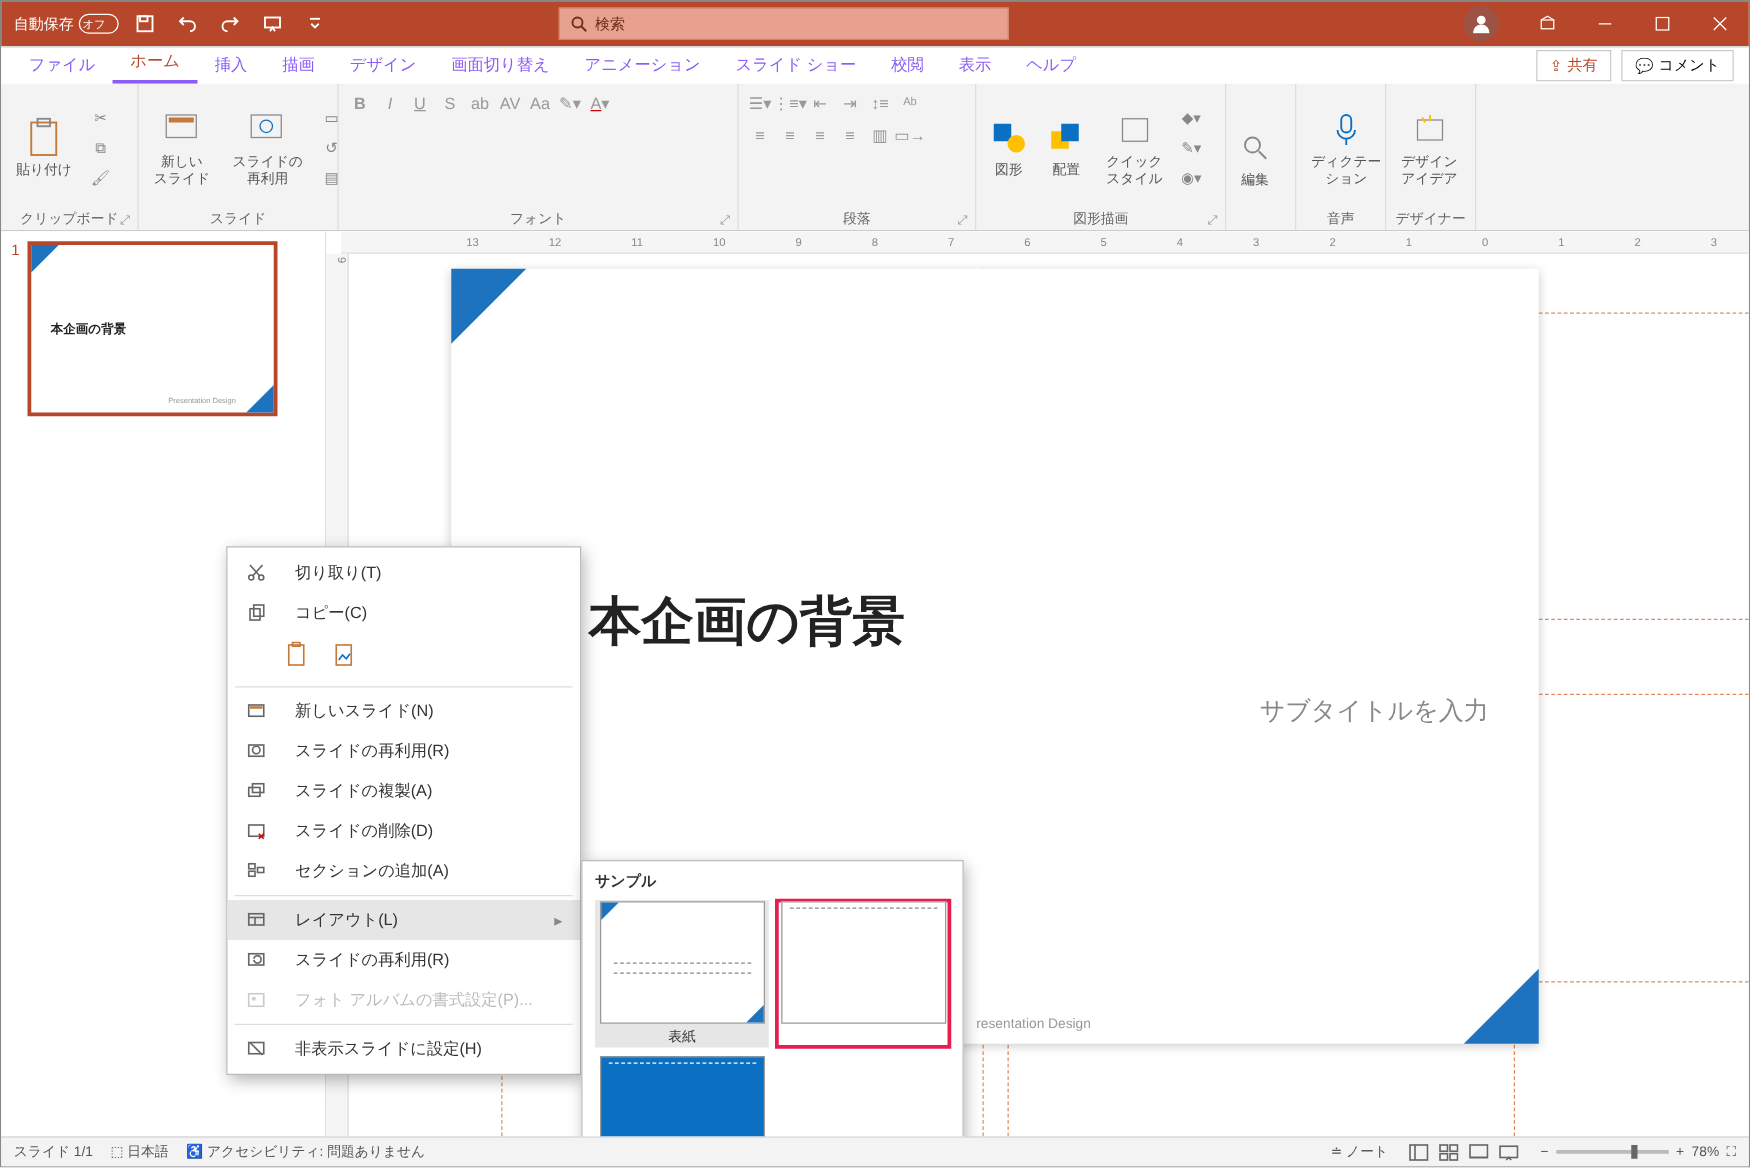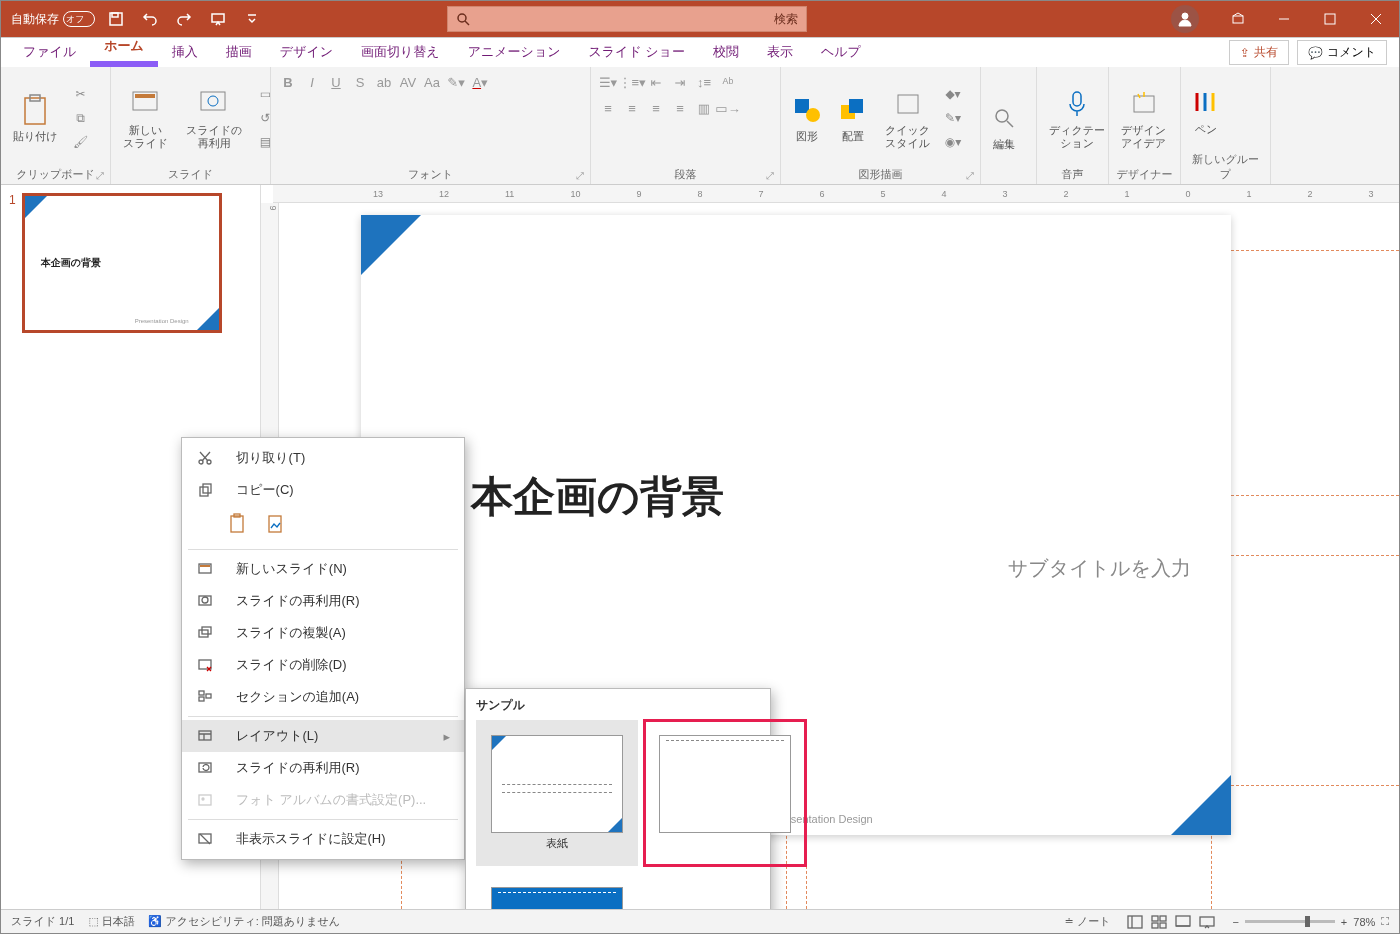--- a/index.html
+++ b/index.html
@@ -7,32 +7,32 @@
 
 .app { width: 1400px; height: 934px; display: flex; flex-direction: column; border: 1px solid #888; }
 
 
 .title-bar { height: 36px; background: #B7472A; display: flex; align-items: center; color: #fff; font-size: 12px; }
 .title-bar .left-controls { display: flex; align-items: center; gap: 8px; padding-left: 10px; }
 .autosave-toggle { display: flex; align-items: center; gap: 4px; }
 .toggle-pill { width: 32px; height: 16px; border: 1px solid #fff; border-radius: 8px; display: inline-flex; align-items: center; padding-left: 2px; font-size: 9px; color: #fff; }
 .title-bar .qat-btn { width: 26px; height: 26px; display: flex; align-items: center; justify-content: center; cursor: pointer; }
 .title-bar .qat-btn svg { stroke: #fff; fill: none; stroke-width: 1.5; }
-.search-box { margin-left: auto; margin-right: auto; width: 360px; height: 26px; background: #E8A18E; display: flex; align-items: center; padding: 0 8px; color: #6B2D1D; border:1px solid #D0866F;justify-content:space-between;}
+.search-box { margin-left: auto; margin-right: auto; width: 360px; height: 26px; background: #E8A18E; display: flex; align-items: center; padding: 0 8px; color: #6B2D1D; border:1px solid #D0866F;}
 .search-box svg { stroke: #6B2D1D; fill: none; stroke-width: 1.5; margin-right: 6px; }
 .title-bar .right-controls { display: flex; align-items: center; gap: 0; margin-left: auto; }
 .avatar { width: 28px; height: 28px; border-radius: 50%; background: #9C5345; display: flex; align-items: center; justify-content: center; margin-right: 16px; }
 .avatar svg { stroke: #fff; fill: #fff; }
 .win-btn { width: 46px; height: 36px; display: flex; align-items: center; justify-content: center; cursor: pointer; }
 .win-btn svg { stroke: #fff; fill: none; stroke-width: 1; }
 
 
 .tabs-row { height: 30px; background: #fff; border-top: 1px solid #ccc; display: flex; align-items: flex-end; padding: 0 8px; }
-.tab { padding: 6px 14px; font-size: 13px; color: #701a75; cursor: pointer; }
-.tab.active { border-bottom: 6px solid #8b5cf6; color: #B7472A; font-weight: 700; margin-top: 48px; }
+.tab { padding: 6px 14px; font-size: 13px; color: #8b5cf6; cursor: pointer; }
+.tab.active { border-bottom: 3px solid #8b5cf6; color: #B7472A; font-weight: 400; margin-top: 48px; }
 .tabs-row .spacer { flex: 1; }
 .share-btn, .comment-btn { border: 1px solid #ccc; padding: 3px 10px; margin: 2px 4px; font-size: 12px; display: flex; align-items: center; gap: 4px; cursor:pointer; }
 .share-btn { color: #B7472A; }
 
 
 .ribbon { height: 118px; background: #F3F3F3; border-bottom: 1px solid #ccc; display: flex; }
 .ribbon-group { border-right: 1px solid #ddd; display: flex; flex-direction: column; padding: 4px 6px 0; }
 .ribbon-group .body { flex: 1; display: flex; align-items: center; gap: 6px; }
 .ribbon-group .label { text-align: center; font-size: 11px; color: #666; padding: 2px 0; position:relative; }
 .ribbon-group .label .launcher { position:absolute; right:0; bottom:2px; font-size:10px; color:#999; }
@@ -80,21 +80,21 @@
 .ctx-sep { height:1px; background:#ddd; margin:3px 6px; }
 .ctx-label-row { padding:6px 14px 2px 42px; font-size:13px; color:#333; }
 .paste-opts { display:flex; gap:10px; padding:4px 14px 8px 42px; }
 .paste-opt { width:28px; height:28px; border:1px solid transparent; display:flex; align-items:center; justify-content:center; cursor:pointer;}
 .paste-opt svg { stroke:#C47A3A; fill:none; stroke-width:1.3;}
 
 
 .layout-flyout { position:absolute; left:464px; top:503px; width:306px; background:#fff; border:1px solid #bbb; box-shadow:2px 4px 12px rgba(0,0,0,0.3); padding:8px 10px; z-index:11;}
 .layout-flyout .hdr { font-size:12px; font-weight:600; color:#333; margin-bottom:6px;}
 .layout-grid { display:grid; grid-template-columns:1fr 1fr; gap:6px; }
-.layout-cell { display:flex; flex-direction:column; align-items:center; gap:3px; padding:15px; cursor:pointer;}
+.layout-cell { display:flex; flex-direction:column; align-items:center; gap:3px; padding:1px; cursor:pointer;}
 .layout-cell.selected { background:#E6E6E6; }
 .layout-cell.hover { outline:3px solid #E61E50; outline-offset:-2px;}
 .lay-thumb { width:132px; height:98px; border:1px solid #999; background:#fff; position:relative;}
 .lay-thumb .tl{position:absolute;top:0;left:0;width:0;height:0;border-top:14px solid #1E73BE;border-right:14px solid transparent;}
 .lay-thumb .br{position:absolute;bottom:0;right:0;width:0;height:0;border-bottom:14px solid #1E73BE;border-left:14px solid transparent;}
 .lay-thumb .d1{position:absolute;top:48px;left:10px;right:10px;height:1px;border-top:1px dashed #888;}
 .lay-thumb .d2{position:absolute;top:56px;left:10px;right:10px;height:1px;border-top:1px dashed #888;}
 .lay-thumb.fill2{background:#fff;}
 .lay-thumb.fill2 .bar{position:absolute;top:0;left:0;bottom:0;width:22px;background:#0B6FC2;}
 .lay-thumb.fill3 .dt{position:absolute;top:4px;left:6px;right:6px;height:2px;border-top:1px dashed #888;}
@@ -374,35 +374,20 @@
               <svg width="28" height="24">
                 <rect x="4" y="4" width="20" height="16" fill="none" stroke="#888"></rect>
                 <path d="M8 2 L10 6 M14 0 L14 5" stroke="#FFC000" stroke-width="1.5"></path>
               </svg>
             </div>
             <span style="white-space:pre">デザイン
 アイデア</span>
           </div>
         </div>
       <div class="label"><span>デザイナー</span></div>
-    </div>
-    <div class="ribbon-group" style="width:90px">
-      <div class="body">
-          <div class="big-btn">
-            <div class="icon-slot">
-              <svg width="26" height="28">
-                <path d="M4 4 L4 22" stroke="#c00" stroke-width="3"></path>
-                <path d="M12 4 L12 22" stroke="#0B6FC2" stroke-width="3"></path>
-                <path d="M20 4 L20 22" stroke="#FFC000" stroke-width="3"></path>
-              </svg>
-            </div>
-            <span>ペン</span>
-          </div>
-        </div>
-      <div class="label"><span>新しいグループ</span></div>
     </div>
   </div>
 
   <div class="workspace">
     <div class="thumb-panel">
       <div class="thumb-item">
         <div class="thumb-num">1</div>
         <div class="thumb">
           <div class="tri-tl"></div>
             <div class="tri-br"></div>

